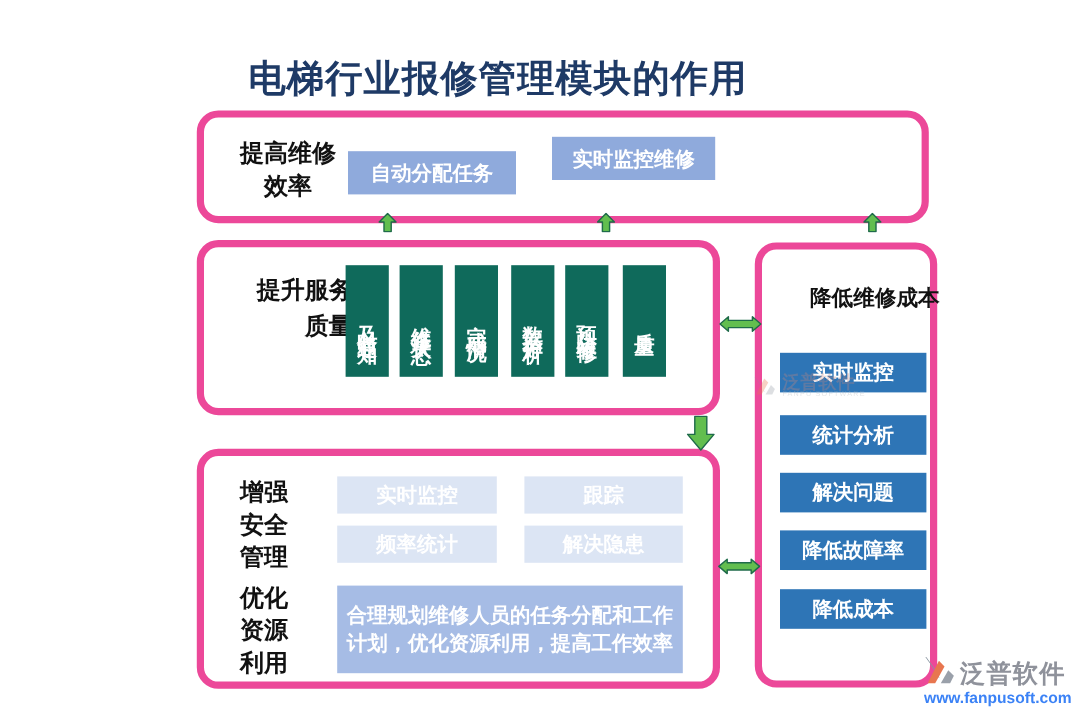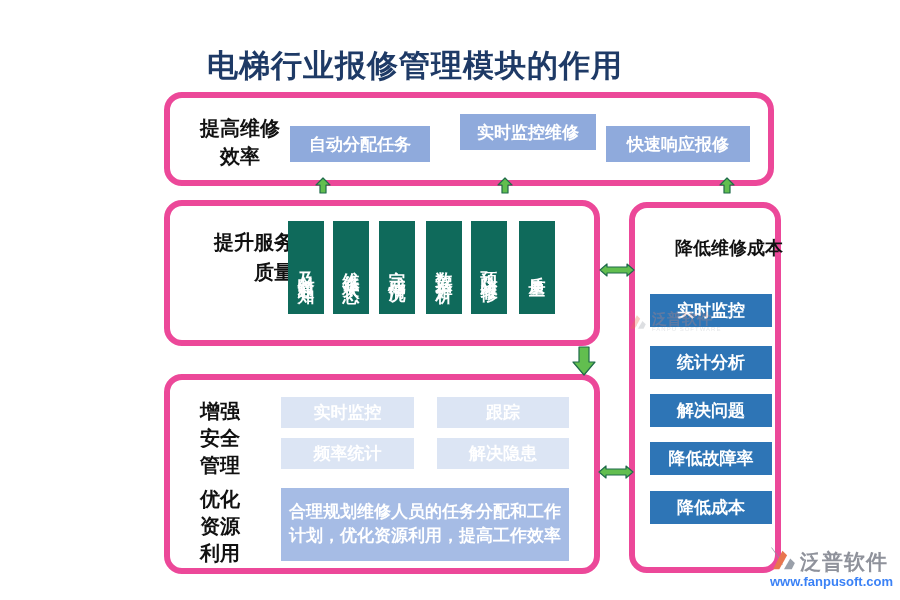--- a/index.html
+++ b/index.html
@@ -31,21 +31,21 @@
     position:absolute;background:#2E75B6;color:#fff;font-weight:bold;font-size:17px;
     display:flex;align-items:center;justify-content:center;
   }
   .lite-btn{
     position:absolute;background:#DCE5F4;color:#fff;font-weight:bold;font-size:17px;
     display:flex;align-items:center;justify-content:center;
   }
   .panel{
     position:absolute;background:#A6BCE5;color:#fff;font-weight:bold;font-size:17px;
     line-height:24px;text-align:center;display:flex;align-items:center;justify-content:center;
-    padding:0 6px;box-sizing:border-box;font-family:Liberation Mono, monospace;
+    padding:0 6px;box-sizing:border-box;
   }
   .arrow{position:absolute;z-index:3;}
   .wm-center{
     position:absolute;left:628px;top:311px;z-index:4;opacity:0.33;
     display:flex;align-items:center;gap:4px;pointer-events:none;
   }
   .wm-center .wm-brand{font-size:15px;font-weight:bold;color:#C2867E;line-height:15px;}
   .wm-center .wm-sub{font-size:6px;color:#AAB0B8;letter-spacing:1px;}
   .wm-br{
     position:absolute;left:770px;top:546px;z-index:4;width:128px;
@@ -61,21 +61,20 @@
 
   <div class="page-title">电梯行业报修管理模块的作用</div>
 
   <div class="rbox" style="left:164px;top:92px;width:610px;height:94px;">
     <div class="box-label" style="left:14px;top:16px;width:112px;text-align:center;">
       <div>提高维修</div>
       <div>效率</div>
     </div>
     <div class="pill-btn" style="left:120px;top:28px;width:140px;height:36px;">自动分配任务</div>
     <div class="pill-btn" style="left:290px;top:16px;width:136px;height:36px;">实时监控维修</div>
-    <div class="pill-btn" style="left:436px;top:28px;width:144px;height:36px;">快速响应报修</div>
   </div>
 
   <svg class="arrow" style="left:315px;top:177px;" width="16" height="17" viewBox="0 0 16 17">
     <polygon points="8,1 15,8 11,8 11,16 5,16 5,8 1,8" fill="#62BE4F" stroke="#1F6B4A" stroke-width="1.2" stroke-linejoin="round"></polygon>
   </svg>
   <svg class="arrow" style="left:497px;top:177px;" width="16" height="17" viewBox="0 0 16 17">
     <polygon points="8,1 15,8 11,8 11,16 5,16 5,8 1,8" fill="#62BE4F" stroke="#1F6B4A" stroke-width="1.2" stroke-linejoin="round"></polygon>
   </svg>
   <svg class="arrow" style="left:719px;top:177px;" width="16" height="17" viewBox="0 0 16 17">
     <polygon points="8,1 15,8 11,8 11,16 5,16 5,8 1,8" fill="#62BE4F" stroke="#1F6B4A" stroke-width="1.2" stroke-linejoin="round"></polygon>

